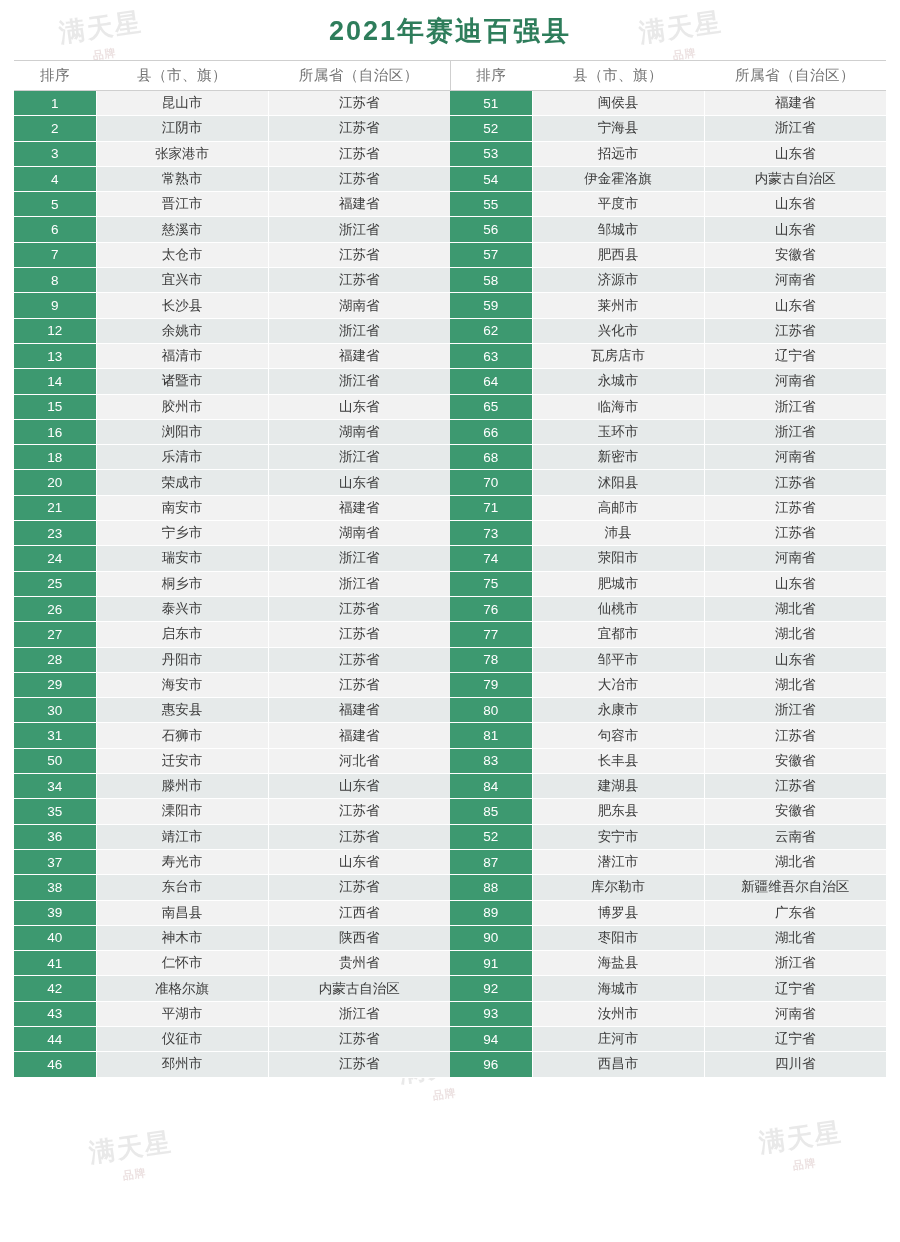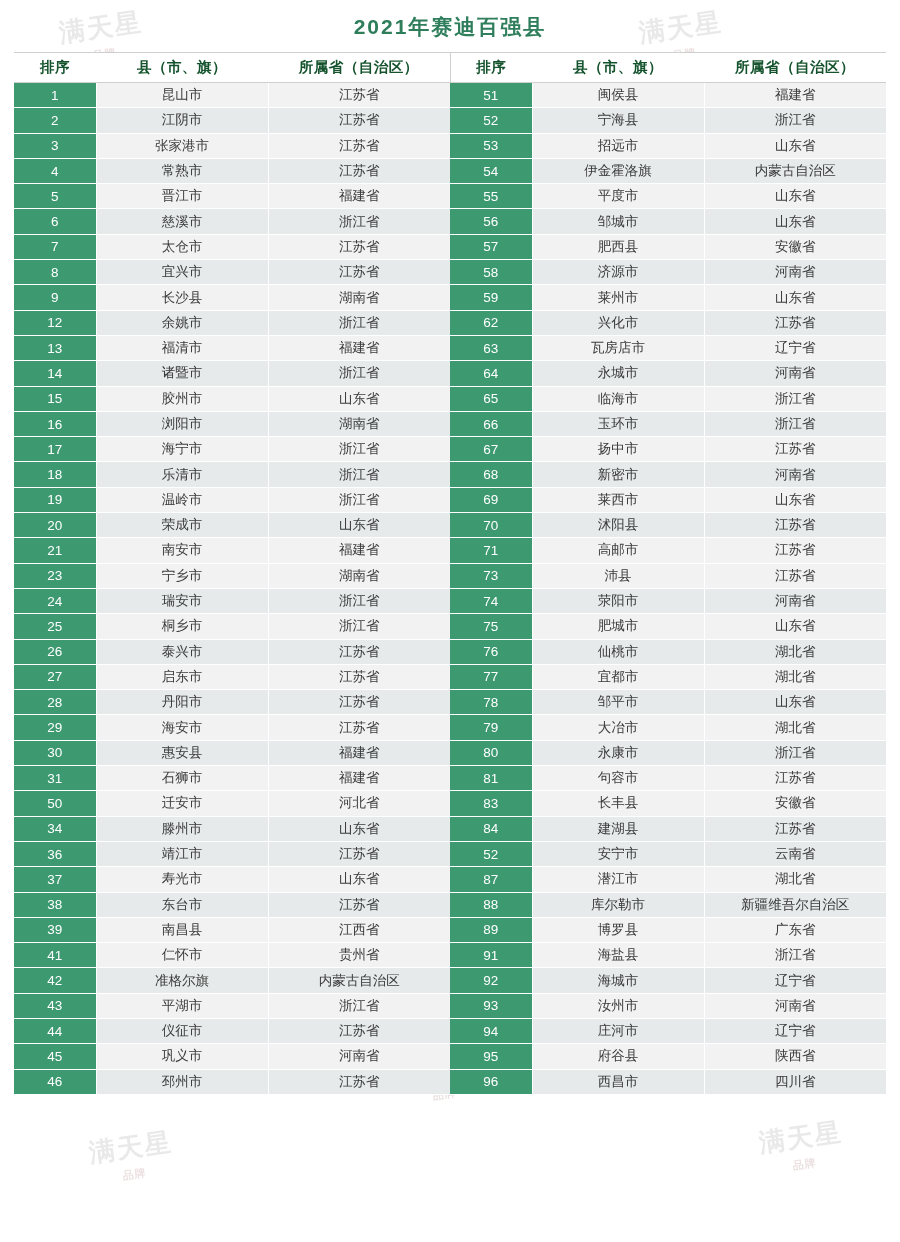--- a/index.html
+++ b/index.html
@@ -43,21 +43,21 @@
   .wm .sub {
     display: block;
     font-size: 11px;
     letter-spacing: 1px;
     margin-top: 2px;
     text-align: center;
     color: rgba(150,90,90,0.18);
   }
   #title {
     text-align: center;
-    font-size: 21px;
+    font-size: 27px;
     font-weight: bold;
     color: #2e7d5b;
     letter-spacing: 2px;
     padding-top: 13px;
     padding-bottom: 11px;
     position: relative;
     z-index: 10;
     font-family: "Liberation Sans", sans-serif;
   }
   table {
@@ -66,23 +66,23 @@
     margin: 0 auto;
     position: relative;
     z-index: 10;
     table-layout: fixed;
   }
   col.c-rank { width: 82px; }
   col.c-county { width: 172px; }
   col.c-prov { width: 182px; }
   th {
     background: #ffffff;
-    color: #14532d;
+    color: #737373;
     font-size: 14.5px;
-    font-weight: bold;
+    font-weight: normal;
     height: 30px;
     border-top: 1px solid #cfcfcf;
     border-bottom: 1px solid #cfcfcf;
     text-align: center;
     letter-spacing: 0.5px;
   }
   td {
     height: 25.3px;
     font-size: 13.5px;
     text-align: center;
@@ -255,43 +255,27 @@
           <td class="prov">浙江省</td>
         </tr>
         <tr class="even">
           <td class="rank">16</td>
           <td class="county">浏阳市</td>
           <td class="prov">湖南省</td>
           <td class="rank">66</td>
           <td class="county">玉环市</td>
           <td class="prov">浙江省</td>
         </tr>
-        <tr class="odd">
-          <td class="rank">17</td>
-          <td class="county">海宁市</td>
-          <td class="prov">浙江省</td>
-          <td class="rank">67</td>
-          <td class="county">扬中市</td>
-          <td class="prov">江苏省</td>
-        </tr>
         <tr class="even">
           <td class="rank">18</td>
           <td class="county">乐清市</td>
           <td class="prov">浙江省</td>
           <td class="rank">68</td>
           <td class="county">新密市</td>
           <td class="prov">河南省</td>
-        </tr>
-        <tr class="odd">
-          <td class="rank">19</td>
-          <td class="county">温岭市</td>
-          <td class="prov">浙江省</td>
-          <td class="rank">69</td>
-          <td class="county">莱西市</td>
-          <td class="prov">山东省</td>
         </tr>
         <tr class="even">
           <td class="rank">20</td>
           <td class="county">荣成市</td>
           <td class="prov">山东省</td>
           <td class="rank">70</td>
           <td class="county">沭阳县</td>
           <td class="prov">江苏省</td>
         </tr>
         <tr class="odd">
@@ -383,20 +367,28 @@
           <td class="prov">安徽省</td>
         </tr>
         <tr class="even">
           <td class="rank">34</td>
           <td class="county">滕州市</td>
           <td class="prov">山东省</td>
           <td class="rank">84</td>
           <td class="county">建湖县</td>
           <td class="prov">江苏省</td>
         </tr>
+        <tr class="odd">
+          <td class="rank">35</td>
+          <td class="county">溧阳市</td>
+          <td class="prov">江苏省</td>
+          <td class="rank">85</td>
+          <td class="county">肥东县</td>
+          <td class="prov">安徽省</td>
+        </tr>
         <tr class="even">
           <td class="rank">36</td>
           <td class="county">靖江市</td>
           <td class="prov">江苏省</td>
           <td class="rank">52</td>
           <td class="county">安宁市</td>
           <td class="prov">云南省</td>
         </tr>
         <tr class="odd">
           <td class="rank">37</td>
@@ -415,20 +407,28 @@
           <td class="prov">新疆维吾尔自治区</td>
         </tr>
         <tr class="odd">
           <td class="rank">39</td>
           <td class="county">南昌县</td>
           <td class="prov">江西省</td>
           <td class="rank">89</td>
           <td class="county">博罗县</td>
           <td class="prov">广东省</td>
         </tr>
+        <tr class="even">
+          <td class="rank">40</td>
+          <td class="county">神木市</td>
+          <td class="prov">陕西省</td>
+          <td class="rank">90</td>
+          <td class="county">枣阳市</td>
+          <td class="prov">湖北省</td>
+        </tr>
         <tr class="odd">
           <td class="rank">41</td>
           <td class="county">仁怀市</td>
           <td class="prov">贵州省</td>
           <td class="rank">91</td>
           <td class="county">海盐县</td>
           <td class="prov">浙江省</td>
         </tr>
         <tr class="even">
           <td class="rank">42</td>
@@ -447,28 +447,20 @@
           <td class="prov">河南省</td>
         </tr>
         <tr class="even">
           <td class="rank">44</td>
           <td class="county">仪征市</td>
           <td class="prov">江苏省</td>
           <td class="rank">94</td>
           <td class="county">庄河市</td>
           <td class="prov">辽宁省</td>
         </tr>
-        <tr class="odd">
-          <td class="rank">45</td>
-          <td class="county">巩义市</td>
-          <td class="prov">河南省</td>
-          <td class="rank">95</td>
-          <td class="county">府谷县</td>
-          <td class="prov">陕西省</td>
-        </tr>
         <tr class="even">
           <td class="rank">46</td>
           <td class="county">邳州市</td>
           <td class="prov">江苏省</td>
           <td class="rank">96</td>
           <td class="county">西昌市</td>
           <td class="prov">四川省</td>
         </tr>
       </tbody>
   </table>

